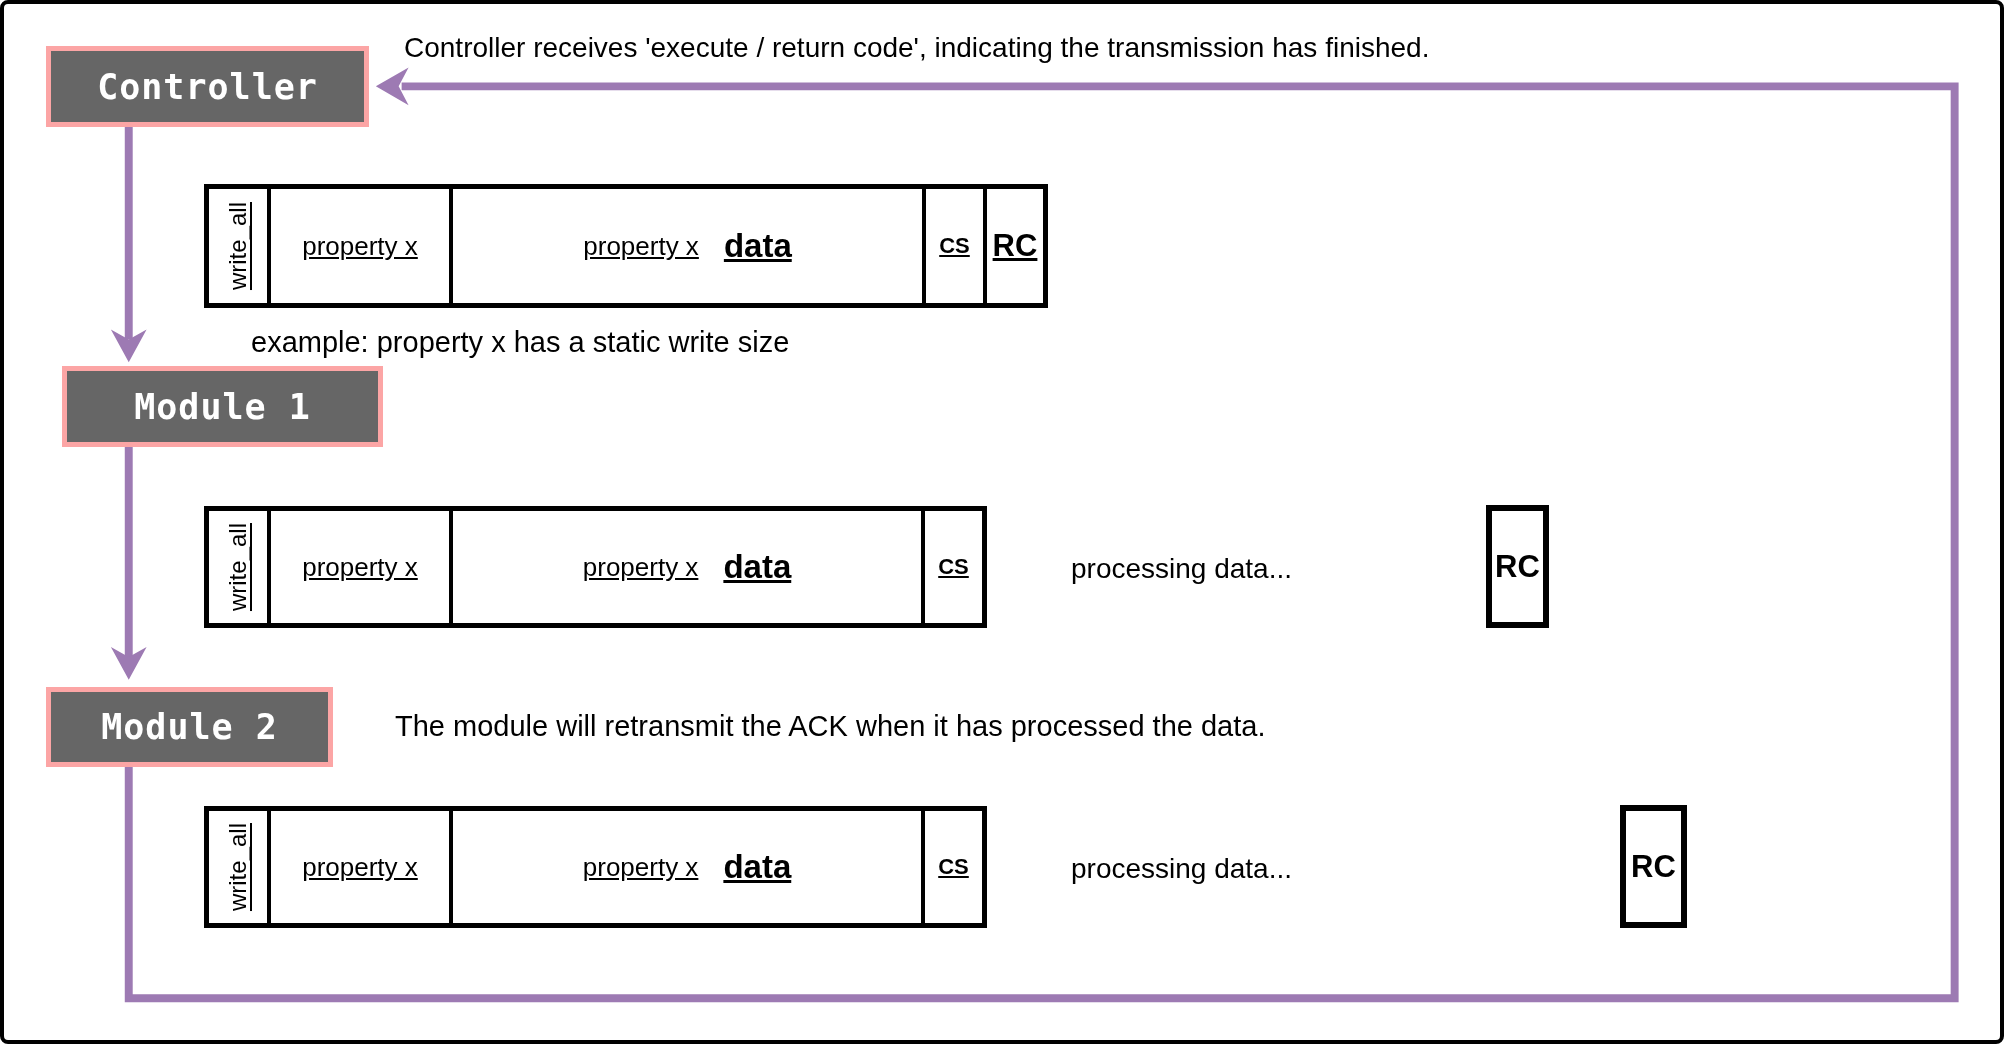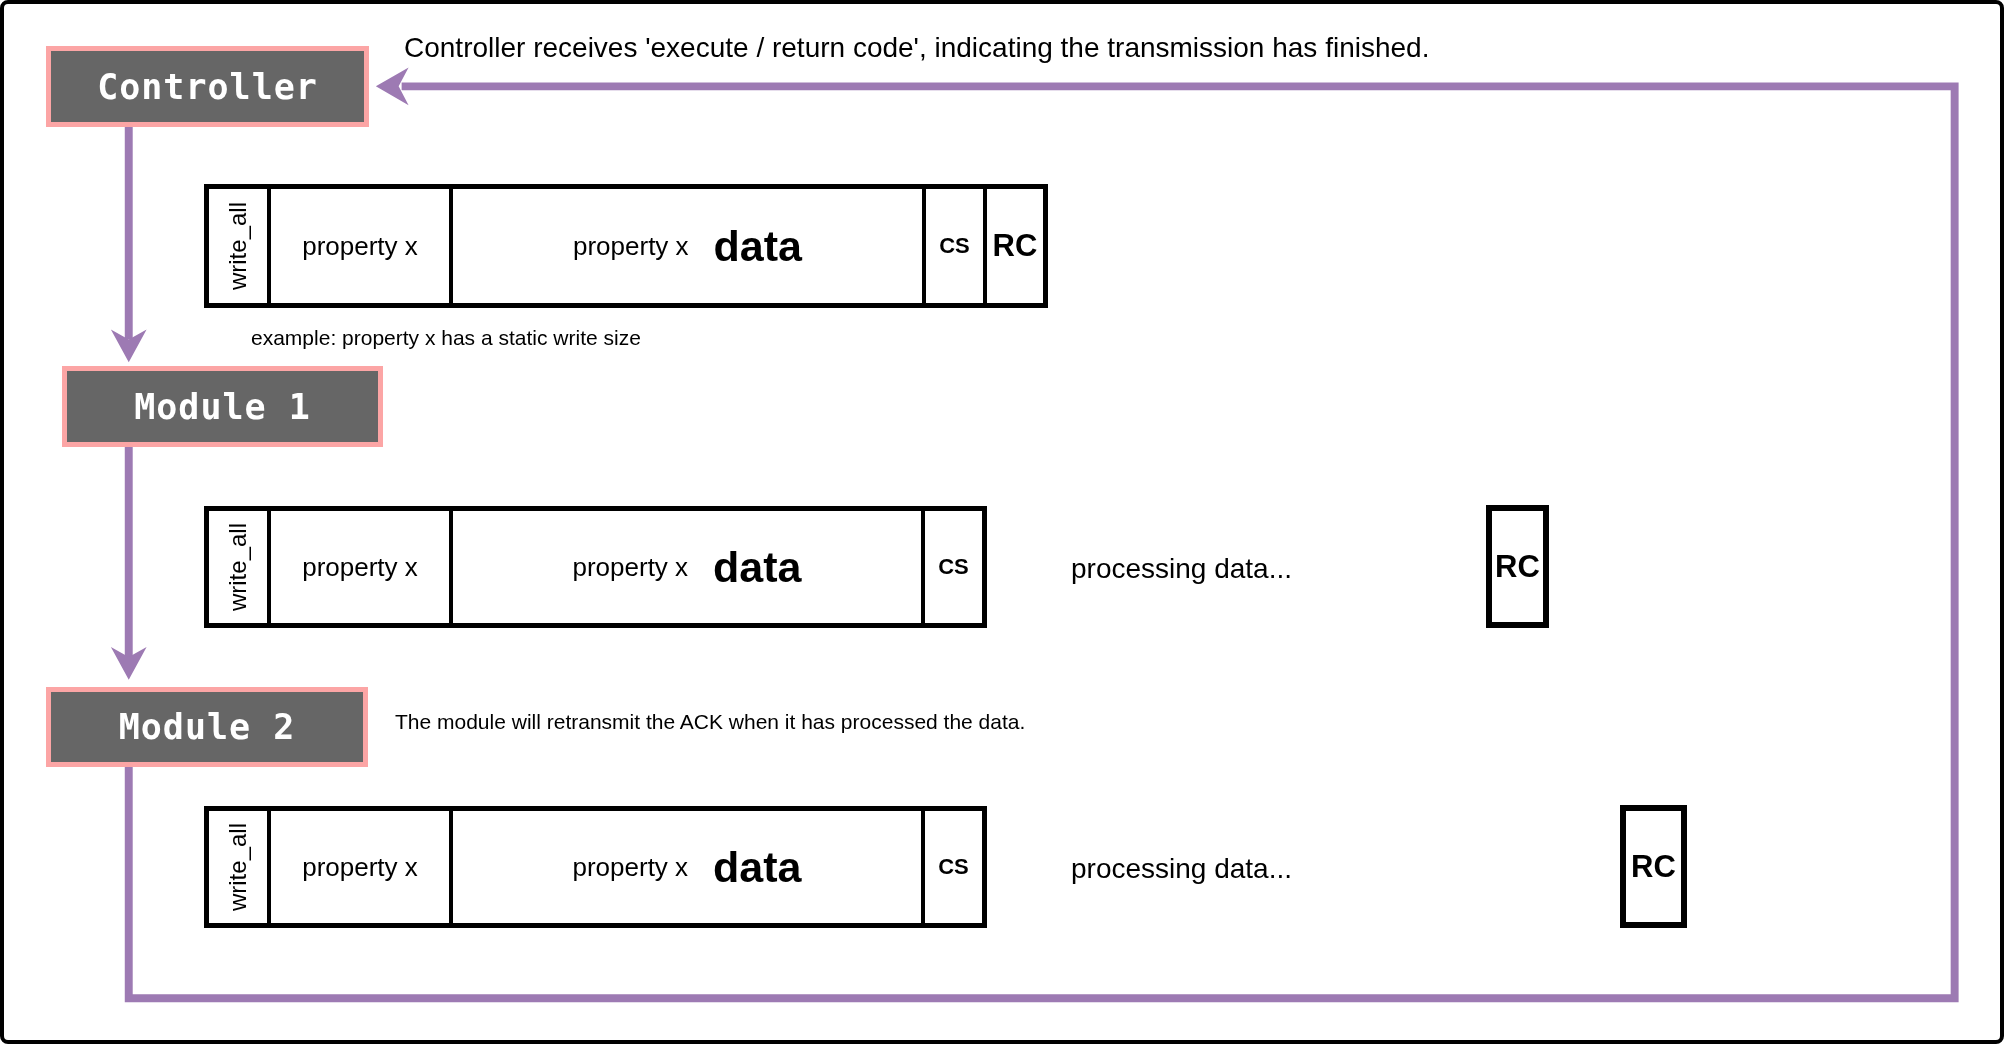--- a/index.html
+++ b/index.html
@@ -24,67 +24,68 @@
     box-sizing:border-box;
     display:flex;align-items:center;justify-content:center;
     color:#fff;
     font-family:"DejaVu Sans Mono", monospace;
     font-weight:bold;
     font-size:35px;
     letter-spacing:1px;
   }
   .node-controller{left:42px;top:42px;width:323px;height:81px;}
   .node-module1{left:42px;top:362px;width:321px;height:81px;margin-left:16px;}
-  .node-module2{left:42px;top:683px;width:322px;height:80px;}
+  .node-module2{left:42px;top:683px;width:287px;height:80px;}
 
   
   .frame{
     position:absolute;
     display:flex;
     border:5px solid #000;
     background:#fff;
     box-sizing:border-box;
   }
   .frame-1{left:200px;top:180px;width:844px;height:124px;}
   .frame-2{left:200px;top:502px;width:783px;height:122px;}
   .frame-3{left:200px;top:802px;width:783px;height:122px;}
   .cell{
     display:flex;align-items:center;justify-content:center;
     border-left:4px solid #000;
     box-sizing:border-box;
     font-size:26px;
+    text-decoration:underline;
   }
   .cell:first-child{border-left:none;}
   .cell-writeall{width:58px;}
   .cell-prop{width:182px;}
   .cell-data{flex:1;}
   .cell-cs{width:61px;font-weight:bold;font-size:22px;}
   .cell-rc{width:60px;font-weight:bold;font-size:31px;}
   .vtext{
     writing-mode:vertical-rl;
     transform:rotate(180deg);
     font-size:24px;
     white-space:nowrap;
   }
-  .data-word{font-weight:bold;font-size:43px;margin-left:25px;}
+  .data-word{font-weight:bold;font-size:33px;margin-left:25px;}
 
   
   .rcbox{
     position:absolute;
     border:6px solid #000;
     background:#fff;
     box-sizing:border-box;
     display:flex;align-items:center;justify-content:center;
     font-weight:bold;font-size:31px;
   }
   .rcbox-1{left:1482px;top:501px;width:63px;height:123px;}
   .rcbox-2{left:1616px;top:801px;width:67px;height:123px;}
 
   
-  .annot{position:absolute;font-size:21px;white-space:nowrap;}
+  .annot{position:absolute;font-size:29px;white-space:nowrap;}
   .annot-top{left:400px;top:28px;font-size:28px;}
   .annot-caption{left:247px;top:322px;}
   .annot-m2note{left:382px;top:706px;margin-left:9px;}
   .annot-proc1{left:1067px;top:549px;font-size:28px;}
   .annot-proc2{left:1067px;top:849px;font-size:28px;}
 </style>
 </head>
 <body>
 
 <div class="canvas" style="--purple: #9d7ab3; --node-fill: #666666; background: rgb(255, 255, 255);">

